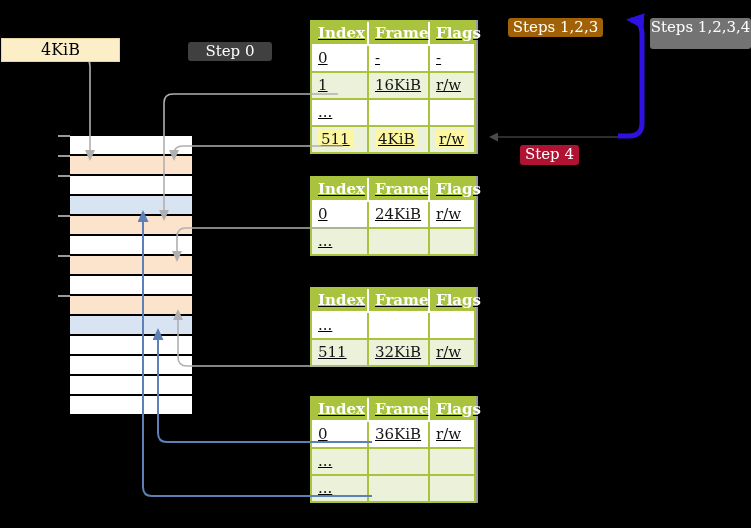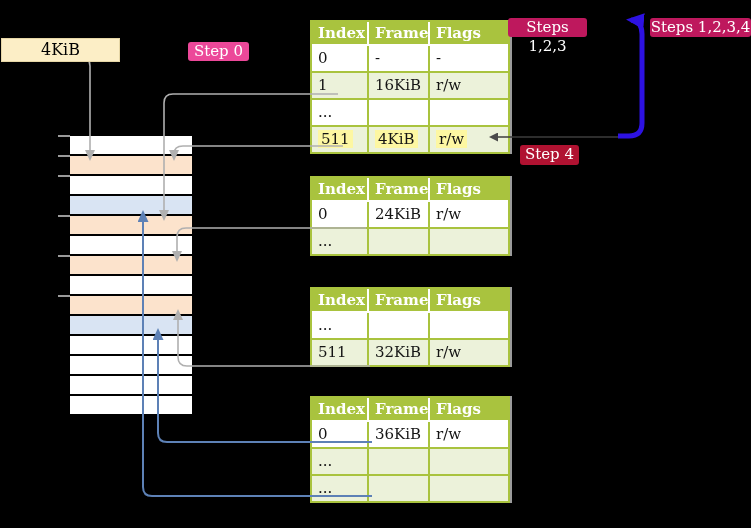--- a/index.html
+++ b/index.html
@@ -3,22 +3,22 @@
 <meta charset="utf-8">
 <style>
   html,body{margin:0;padding:0;background:#000;}
   #stage{position:relative;width:751px;height:528px;background:#000;overflow:hidden;
          font-family:"DejaVu Serif","Liberation Serif",serif;}
   
   #memstack{position:absolute;left:70px;top:136px;width:122px;z-index:1;}
   .mrow{height:18px;margin-bottom:2px;width:122px;}
   .tick{position:absolute;left:58px;width:12px;height:2px;background:#9a9a9a;z-index:1;}
   
-  .ptable{position:absolute;left:310px;width:200px;background:#fff;border:2px solid #a9c33e;
-          box-shadow:2px 0 0 #9b9b9b;z-index:2;box-sizing:border-box;}
+  .ptable{position:absolute;left:310px;width:166px;background:#fff;border:2px solid #a9c33e;
+          box-shadow:2px 0 0 #9b9b9b;z-index:2;box-sizing:border-box;text-decoration:underline;}
   .thead{display:grid;grid-template-columns:57px 61px 48px;background:#a9c33e;border-bottom:2px solid #fff;}
   .hcell{box-sizing:border-box;color:#fff;font-weight:bold;font-size:15px;line-height:22px;
          padding-left:6px;border-right:2px solid #fff;}
   .hcell:last-child{border-right:none;}
   .trow{display:grid;grid-template-columns:57px 61px 48px;height:25px;}
   .trow + .trow{border-top:2px solid #a9c33e;}
   .tcell{box-sizing:border-box;font-size:15px;line-height:24px;padding-left:6px;
          border-right:2px solid #a9c33e;color:#141414;white-space:nowrap;}
   .tcell:last-child{border-right:none;}
   .shade{background:#ecf2da;}
@@ -142,23 +142,23 @@
       <div class="tcell"></div>
     </div>
     <div class="trow shade">
       <div class="tcell">...</div>
       <div class="tcell"></div>
       <div class="tcell"></div>
     </div>
   </div>
 
   <div class="sizebox">4KiB</div>
-  <div class="tag" style="left:188px;top:42px;width:61px;height:19px;background:#ec4899">Step 0</div>
-  <div class="tag" style="left:508px;top:18px;width:79px;height:19px;background:#be185d">Steps 1,2,3</div>
-  <div class="tag" style="left:650px;top:18px;width:101px;height:19px;background:#be185d">Steps 1,2,3,4</div>
+  <div class="tag" style="left:188px;top:42px;width:84px;height:19px;background:#404040">Step 0</div>
+  <div class="tag" style="left:508px;top:18px;width:95px;height:19px;background:#a16207">Steps 1,2,3</div>
+  <div class="tag" style="left:650px;top:18px;width:101px;height:31px;background:#737373">Steps 1,2,3,4</div>
   <div class="tag" style="left:520px;top:145px;width:59px;height:20px;background:#b01231">Step 4</div>
 
   <svg id="wires" width="751" height="528">
     <defs>
       <marker id="agray" markerUnits="userSpaceOnUse" markerWidth="11" markerHeight="10" refX="9" refY="5" orient="auto">
           <path d="M0,0 L11,5 L0,10 Z" fill="#b0b0b0"></path>
         </marker>
       <marker id="ablue" markerUnits="userSpaceOnUse" markerWidth="12" markerHeight="11" refX="10" refY="5.5" orient="auto">
           <path d="M0,0 L12,5.5 L0,11 Z" fill="#5d81b6"></path>
         </marker>

